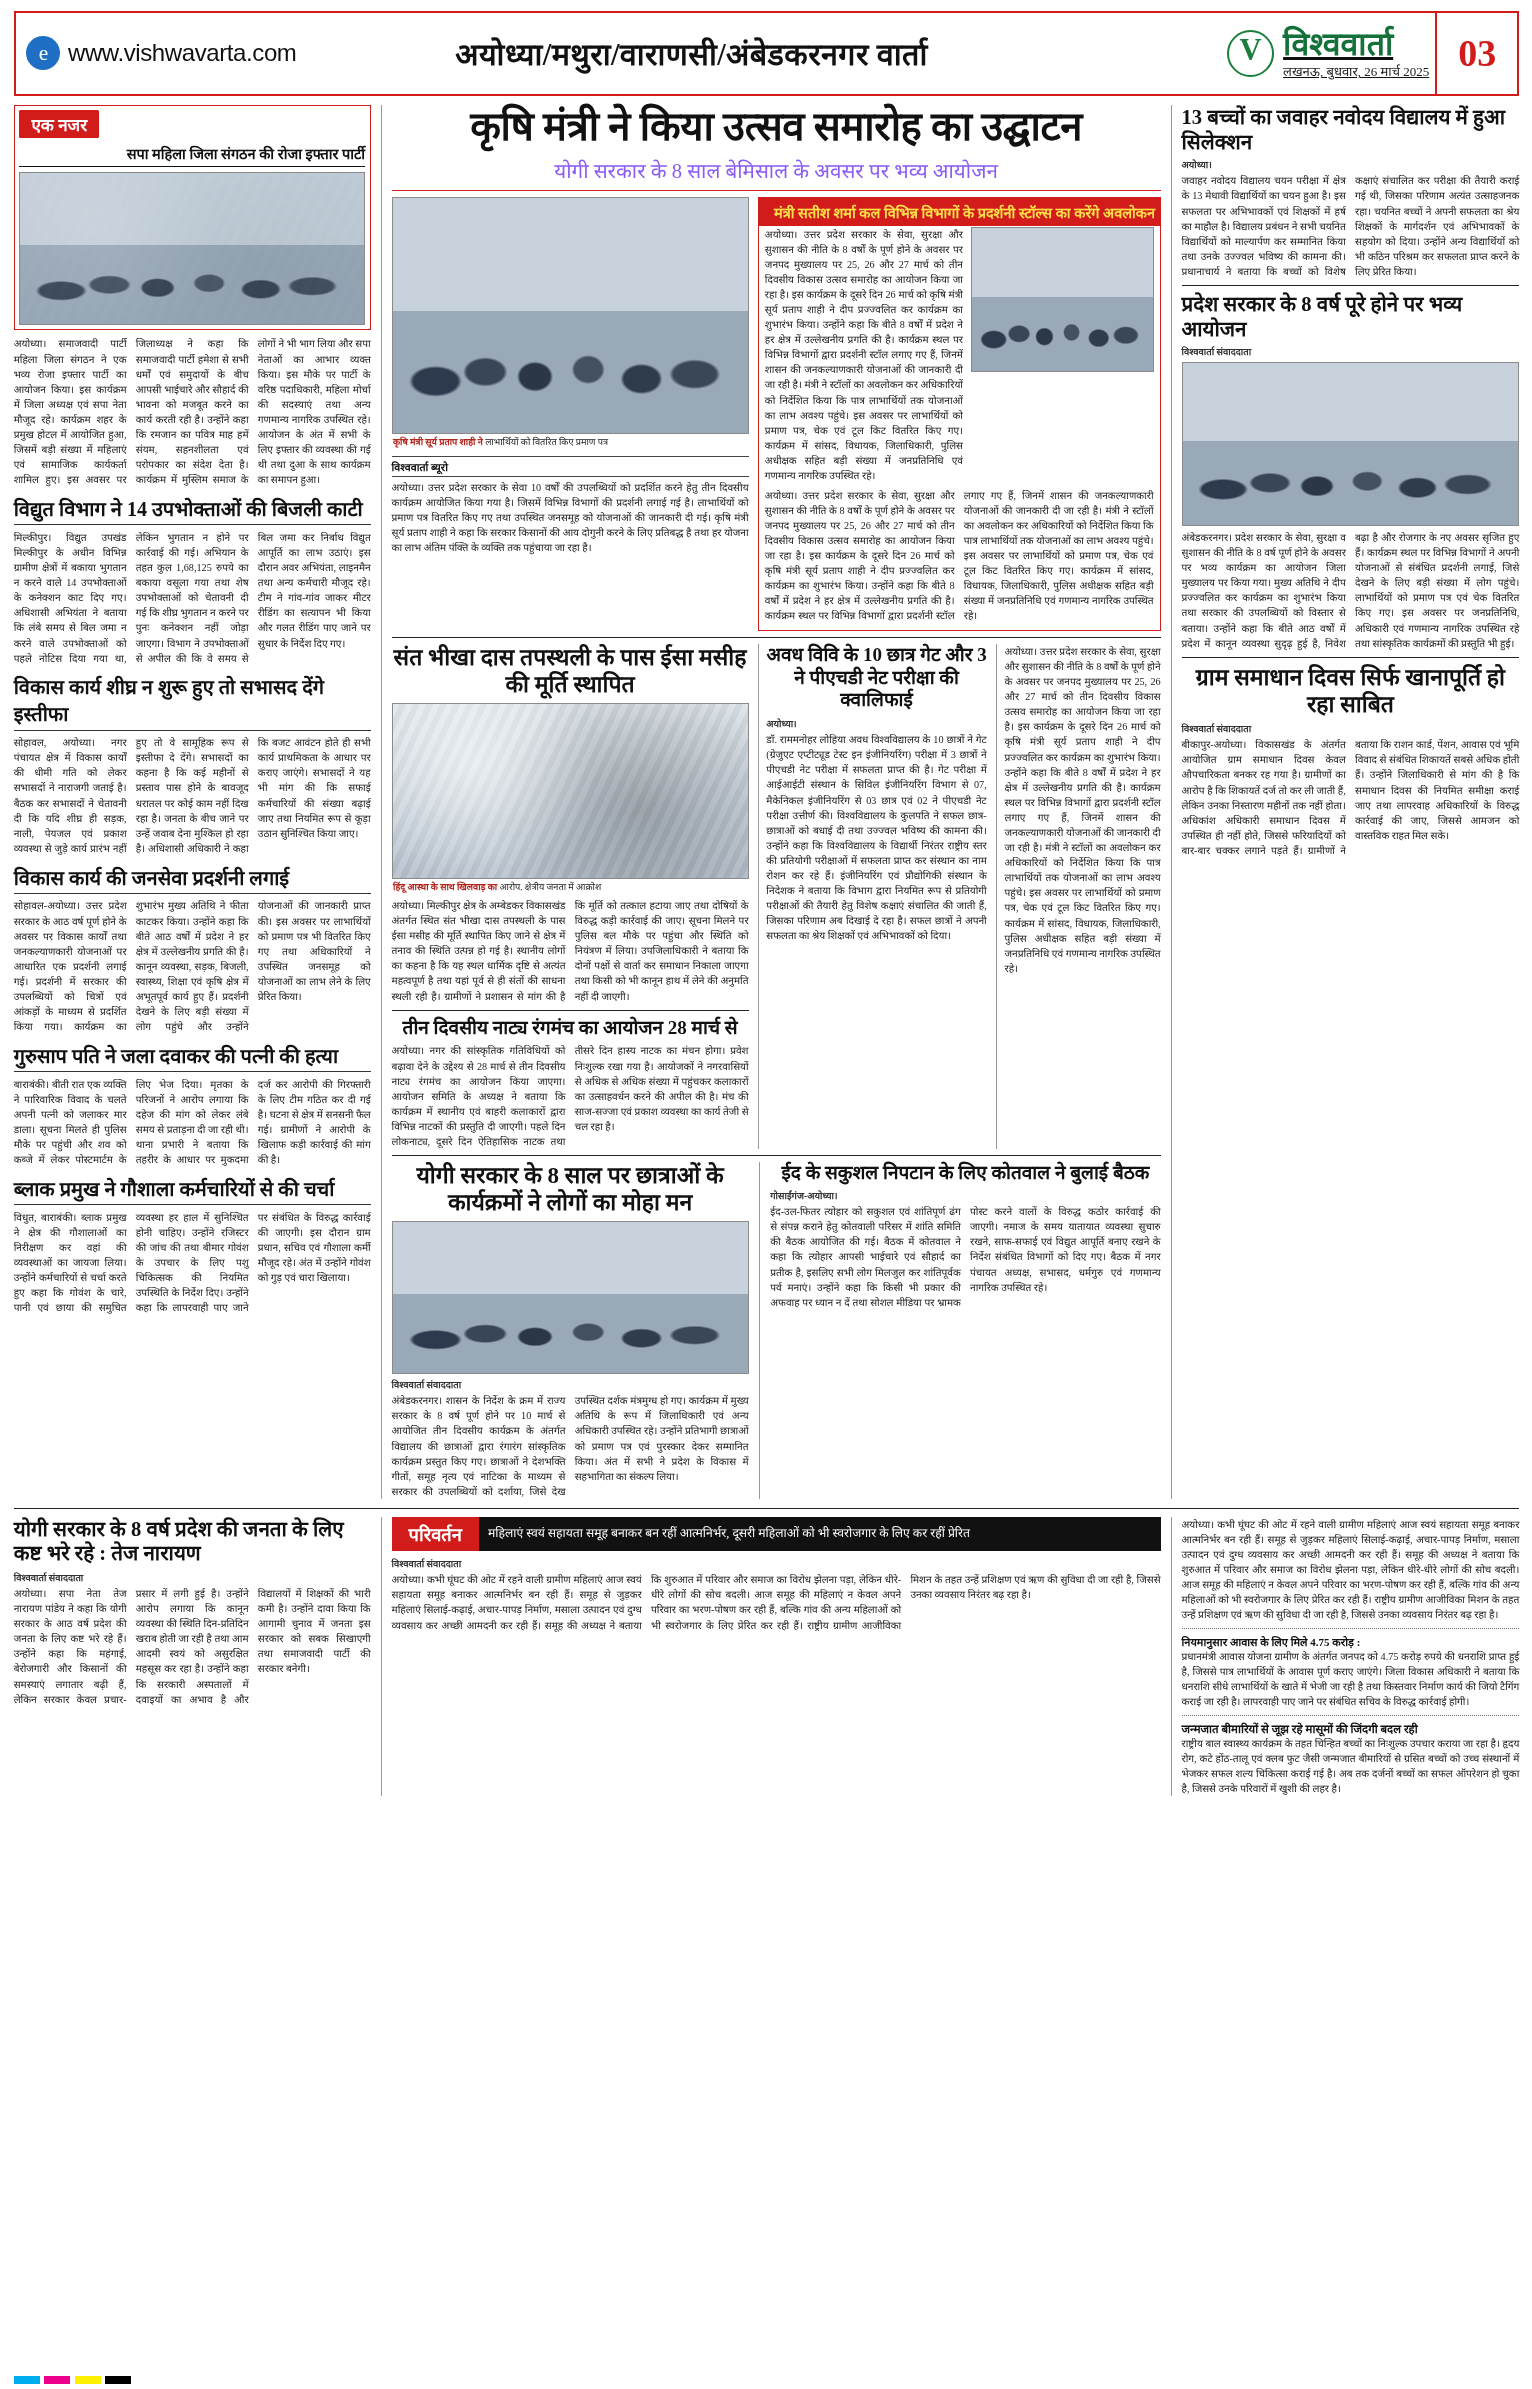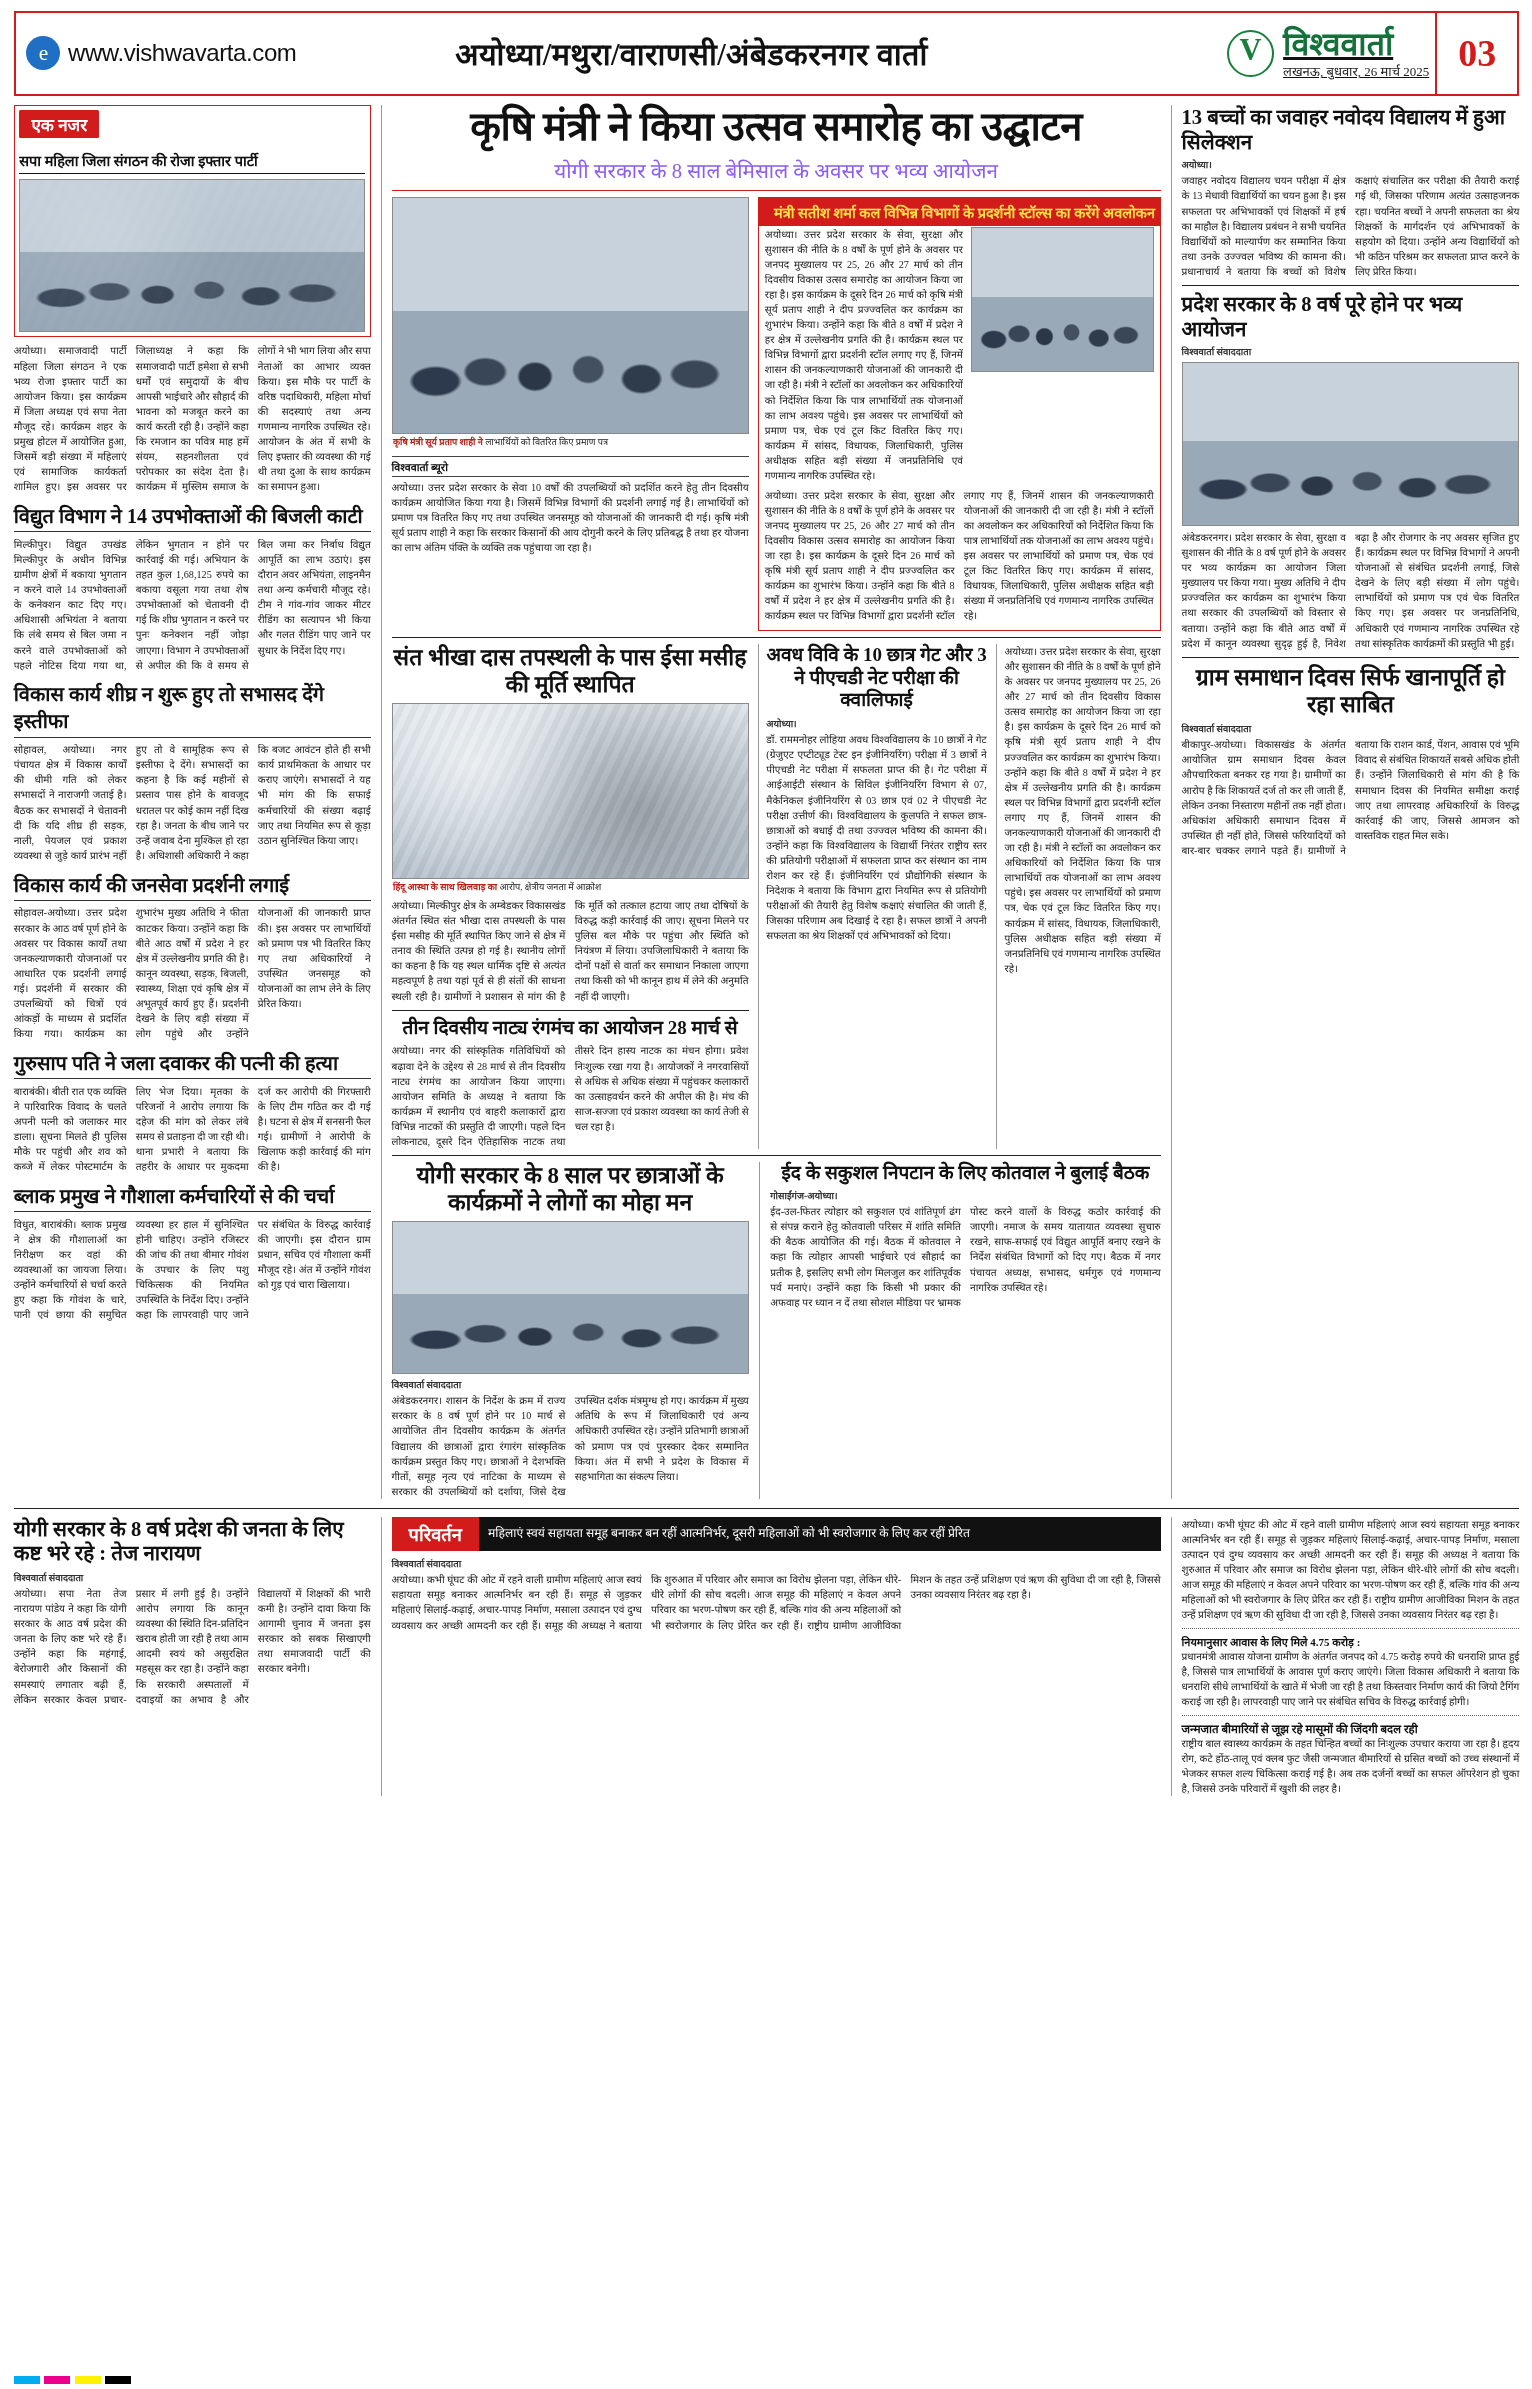--- a/index.html
+++ b/index.html
@@ -221,24 +221,24 @@
       </div>
     </div>
     <div class="pageno">03</div>
   </div>
 
   <div class="body-grid">
 
     <div class="col">
 
       <div style="border:1.5px solid #d21b1b;padding:4.6px;">
-        <div style="margin-bottom:12px;">
+        <div style="margin-bottom:5px;">
           <span class="hl-red">एक नजर</span>
         </div>
-        <div class="boxhead" style="font-size:14.5px;font-weight:bold;text-align:left;">सपा महिला जिला संगठन की रोजा इफ्तार पार्टी</div>
+        <div class="boxhead" style="font-size:14.5px;font-weight:bold;text-align:right;">सपा महिला जिला संगठन की रोजा इफ्तार पार्टी</div>
         <div class="photo" style="height:153px;">
           <div class="ph-inner"></div>
             <div class="fig-people" style="opacity:.85"></div>
         </div>
       </div>
 
       <div class="body-txt three" style="margin-top:6.1px;">अयोध्या। समाजवादी पार्टी महिला जिला संगठन ने एक भव्य रोजा इफ्तार पार्टी का आयोजन किया। इस कार्यक्रम में जिला अध्यक्ष एवं सपा नेता मौजूद रहे। कार्यक्रम शहर के प्रमुख होटल में आयोजित हुआ, जिसमें बड़ी संख्या में महिलाएं एवं सामाजिक कार्यकर्ता शामिल हुए। इस अवसर पर जिलाध्यक्ष ने कहा कि समाजवादी पार्टी हमेशा से सभी धर्मों एवं समुदायों के बीच आपसी भाईचारे और सौहार्द की भावना को मजबूत करने का कार्य करती रही है। उन्होंने कहा कि रमजान का पवित्र माह हमें संयम, सहनशीलता एवं परोपकार का संदेश देता है। कार्यक्रम में मुस्लिम समाज के लोगों ने भी भाग लिया और सपा नेताओं का आभार व्यक्त किया। इस मौके पर पार्टी के वरिष्ठ पदाधिकारी, महिला मोर्चा की सदस्याएं तथा अन्य गणमान्य नागरिक उपस्थित रहे। आयोजन के अंत में सभी के लिए इफ्तार की व्यवस्था की गई थी तथा दुआ के साथ कार्यक्रम का समापन हुआ।</div>
 
       <div class="sechead">विद्युत विभाग ने 14 उपभोक्ताओं की बिजली काटी</div>
       <div class="body-txt three">मिल्कीपुर। विद्युत उपखंड मिल्कीपुर के अधीन विभिन्न ग्रामीण क्षेत्रों में बकाया भुगतान न करने वाले 14 उपभोक्ताओं के कनेक्शन काट दिए गए। अधिशासी अभियंता ने बताया कि लंबे समय से बिल जमा न करने वाले उपभोक्ताओं को पहले नोटिस दिया गया था, लेकिन भुगतान न होने पर कार्रवाई की गई। अभियान के तहत कुल 1,68,125 रुपये का बकाया वसूला गया तथा शेष उपभोक्ताओं को चेतावनी दी गई कि शीघ्र भुगतान न करने पर पुनः कनेक्शन नहीं जोड़ा जाएगा। विभाग ने उपभोक्ताओं से अपील की कि वे समय से बिल जमा कर निर्बाध विद्युत आपूर्ति का लाभ उठाएं। इस दौरान अवर अभियंता, लाइनमैन तथा अन्य कर्मचारी मौजूद रहे। टीम ने गांव-गांव जाकर मीटर रीडिंग का सत्यापन भी किया और गलत रीडिंग पाए जाने पर सुधार के निर्देश दिए गए।</div>

